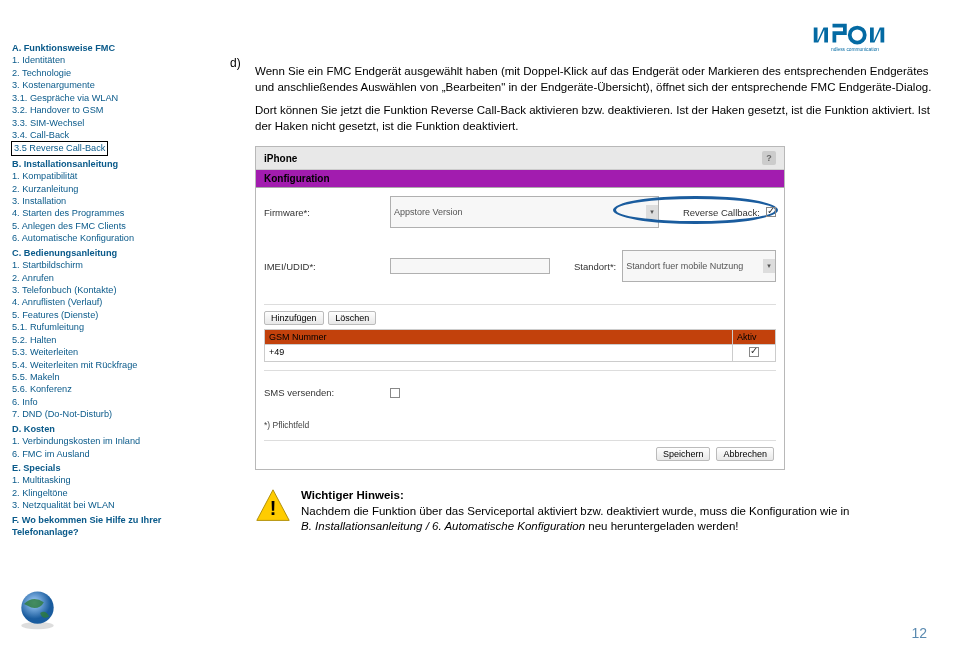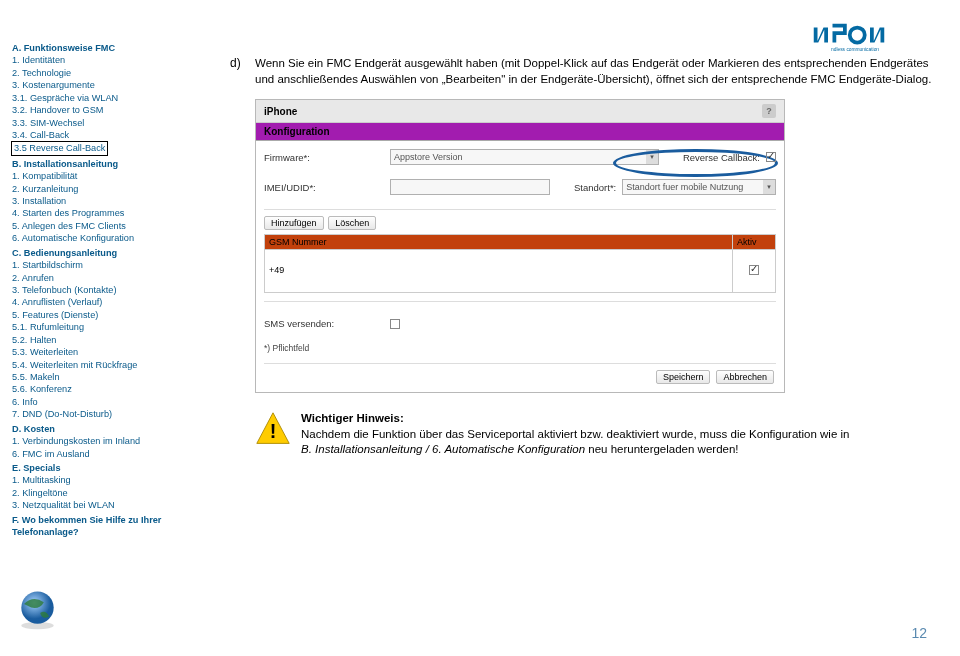--- a/index.html
+++ b/index.html
@@ -10,47 +10,47 @@
   .logo svg { width: 120px; height: 40px; }
   
   
   .toc { position: absolute; left: 12px; top: 40px; width: 185px; font-size: 9.2px; line-height: 1.35; }
   .toc a, .toc span { color: #0a5a8a; text-decoration: none; display: block; }
   .toc .section-head { color: #0a5a8a; font-weight: bold; text-decoration: none; margin-top: 2px; }
   .toc .bold-link { font-weight: bold; }
   .toc .current { border: 1px solid #000; padding: 0 2px; margin-left: -1px; display: inline-block; font-weight: normal; }
   
   
-  .main { position: absolute; left: 255px; top: 56px; width: 680px; }
+  .main { position: absolute; left: 255px; top: 64px; width: 680px; }
   .bullet-label { position: absolute; left: 230px; top: 56px; font-size: 12px; }
   .para { font-size: 11.5px; line-height: 1.35; margin-bottom: 8px; }
   
   
   .screenshot-wrap { margin-top: 12px; width: 530px; }
   .config-shot { border: 1px solid #b8b8b8; font-size: 10px; background: #fff; }
   .shot-topbar { background: #e8e8e8; padding: 4px 8px; display: flex; align-items: center; justify-content: space-between; font-weight: bold; border-bottom: 1px solid #ccc; }
   .shot-close { background: #ccc; color: #666; width: 14px; height: 14px; text-align: center; line-height: 14px; border-radius: 2px; font-size: 9px; }
   .shot-tab { background: #a21caf; padding: 3px 8px; display: inline-block; border-bottom: 1px solid #aaa; width: 100%; font-weight: bold; font-size: 10px; }
   .shot-body { padding: 8px; position: relative; }
-  .row { display: flex; align-items: center; margin-bottom: 14px; gap: 6px; }
+  .row { display: flex; align-items: center; margin-bottom: 22px; gap: 6px; }
   .lbl { width: 120px; font-size: 9.5px; color: #333; }
   .fld { border: 1px solid #b0b0b0; background: #f7f7f7; height: 16px; flex: 1; font-size: 9px; padding: 0 3px; display: flex; align-items: center; color: #555; }
   .fld.short { flex: 0 0 160px; }
-  .sel { border: 1px solid #b0b0b0; background: #f7f7f7; height: 16px; flex: 1; font-size: 9px; padding: 0 3px; display: flex; align-items: center; justify-content: space-between; color: #555; }
+  .sel { border: 1px solid #b0b0b0; background: #f7f7f7; height: 32px; flex: 1; font-size: 9px; padding: 0 3px; display: flex; align-items: center; justify-content: space-between; color: #555; }
   .sel-arrow { background: #ddd; width: 12px; height: 14px; display: inline-flex; align-items: center; justify-content: center; font-size: 7px; margin-right: -3px; }
   .circle-annot { position: absolute; border: 3px solid #1a5c9e; border-radius: 50%; width: 165px; height: 28px; right: 6px; top: 8px; pointer-events: none; }
   .sub-section { border-top: 1px solid #ddd; margin-top: 6px; padding-top: 6px; }
   .sub-head { font-weight: bold; font-size: 9.5px; margin-bottom: 4px; }
   .mini-btn { border: 1px solid #bbb; background: linear-gradient(#fefefe,#e8e8e8); padding: 1px 6px; font-size: 9px; display: inline-block; margin-right: 2px; border-radius: 2px; }
   .tbl-head { display: flex; background: #c2410c; border: 1px solid #ccc; margin-top: 4px; }
   .tbl-head div { padding: 2px 4px; font-size: 9px; border-right: 1px solid #ccc; }
   .tbl-head div:first-child { flex: 1; }
   .tbl-head div:last-child { width: 42px; border-right: none; }
   .tbl-row { display: flex; border: 1px solid #ccc; border-top: none; }
-  .tbl-row div { padding: 15px 4px; font-size: 9px; border-right: 1px solid #ccc; }
+  .tbl-row div { padding: 2px 4px; font-size: 9px; border-right: 1px solid #ccc; }
   .tbl-row div:first-child { flex: 1; }
   .tbl-row div:last-child { width: 42px; border-right: none; text-align: center; }
   .chk { width: 10px; height: 10px; border: 1px solid #888; display: inline-block; position: relative; }
   .chk::after { content: "✓"; position: absolute; top: -3px; left: 0; font-size: 10px; color: #333; }
   .sms-row { border-top: 1px solid #ddd; margin-top: 8px; padding-top: 16px; }
   .footnote { font-size: 8.5px; color: #444; margin-top: 10px; }
   .btn-bar { display: flex; justify-content: flex-end; gap: 4px; border-top: 1px solid #ddd; margin-top: 10px; padding-top: 6px; }
   
   
   .warning { display: flex; align-items: flex-start; gap: 10px; margin-top: 18px; }
@@ -118,20 +118,21 @@
   <a href="#">1. Multitasking</a>
   <a href="#">2. Klingeltöne</a>
   <a href="#">3. Netzqualität bei WLAN</a>
   <a href="#" class="section-head bold-link">F. Wo bekommen Sie Hilfe zu Ihrer Telefonanlage?</a>
 </nav>
 
 <div class="bullet-label">d)</div>
 
 <div class="main">
   <p class="para">Wenn Sie ein FMC Endgerät ausgewählt haben (mit Doppel-Klick auf das Endgerät oder Markieren des entsprechenden Endgerätes und anschließendes Auswählen von „Bearbeiten" in der Endgeräte-Übersicht), öffnet sich der entsprechende FMC Endgeräte-Dialog.</p>
+  <p class="para">Dort können Sie jetzt die Funktion Reverse Call-Back aktivieren bzw. deaktivieren. Ist der Haken gesetzt, ist die Funktion aktiviert. Ist der Haken nicht gesetzt, ist die Funktion deaktiviert.</p>
 
   <div class="screenshot-wrap">
     <div class="config-shot">
       <div class="shot-topbar">
         <span>iPhone</span>
         <span class="shot-close">?</span>
       </div>
       <div class="shot-tab">Konfiguration</div>
       <div class="shot-body">
         <div class="circle-annot"></div>

